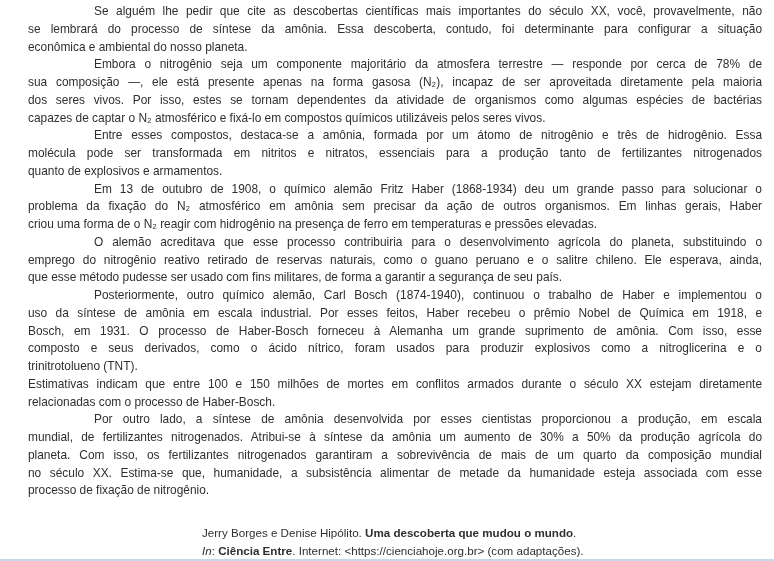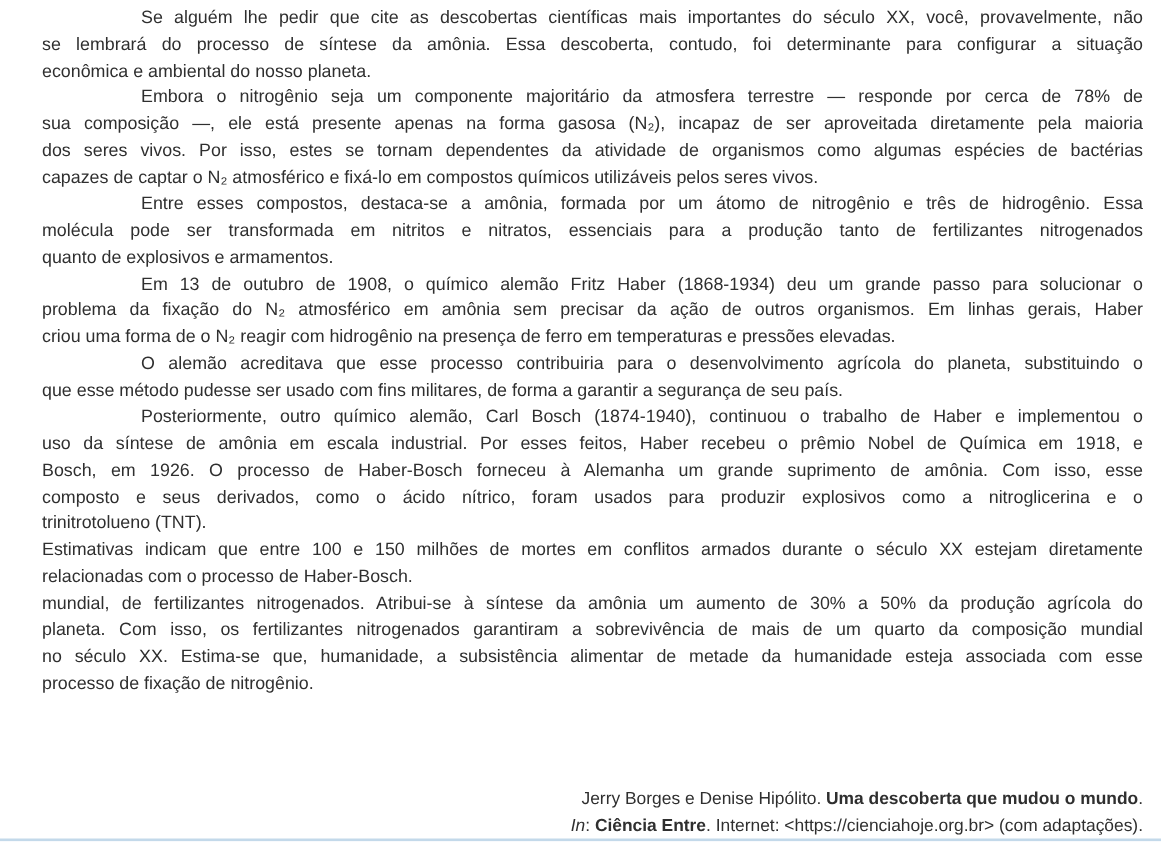--- a/index.html
+++ b/index.html
@@ -27,21 +27,20 @@
     text-align: justify;
     text-align-last: justify;
   }
   .pline.para-end { text-align-last: left; }
   .pline.para-start { text-indent: 66px; }
   .citation {
     position: absolute;
     right: 12px;
     top: 524px;
     width: 560px;
-    text-align: right;
     font-size: 11.6px;
     line-height: 18px;
     color: #2f2f2f;
   }
   .citation .seg-bold { font-weight: bold; }
   .citation .seg-italic { font-style: italic; }
   .divider {
     position: absolute;
     left: 0;
     right: 0;
@@ -62,28 +61,30 @@
       <div class="pline"><span>sua composição —, ele está presente apenas na forma gasosa (N₂), incapaz de ser aproveitada diretamente pela maioria</span></div>
       <div class="pline"><span>dos seres vivos. Por isso, estes se tornam dependentes da atividade de organismos como algumas espécies de bactérias</span></div>
       <div class="pline para-end"><span>capazes de captar o N₂ atmosférico e fixá-lo em compostos químicos utilizáveis pelos seres vivos.</span></div>
       <div class="pline para-start"><span>Entre esses compostos, destaca-se a amônia, formada por um átomo de nitrogênio e três de hidrogênio. Essa</span></div>
       <div class="pline"><span>molécula pode ser transformada em nitritos e nitratos, essenciais para a produção tanto de fertilizantes nitrogenados</span></div>
       <div class="pline para-end"><span>quanto de explosivos e armamentos.</span></div>
       <div class="pline para-start"><span>Em 13 de outubro de 1908, o químico alemão Fritz Haber (1868-1934) deu um grande passo para solucionar o</span></div>
       <div class="pline"><span>problema da fixação do N₂ atmosférico em amônia sem precisar da ação de outros organismos. Em linhas gerais, Haber</span></div>
       <div class="pline para-end"><span>criou uma forma de o N₂ reagir com hidrogênio na presença de ferro em temperaturas e pressões elevadas.</span></div>
       <div class="pline para-start"><span>O alemão acreditava que esse processo contribuiria para o desenvolvimento agrícola do planeta, substituindo o</span></div>
+      <div class="pline"><span>emprego do nitrogênio reativo retirado de reservas naturais, como o guano peruano e o salitre chileno. Ele esperava, ainda,</span></div>
       <div class="pline para-end"><span>que esse método pudesse ser usado com fins militares, de forma a garantir a segurança de seu país.</span></div>
       <div class="pline para-start"><span>Posteriormente, outro químico alemão, Carl Bosch (1874-1940), continuou o trabalho de Haber e implementou o</span></div>
       <div class="pline"><span>uso da síntese de amônia em escala industrial. Por esses feitos, Haber recebeu o prêmio Nobel de Química em 1918, e</span></div>
-      <div class="pline"><span>Bosch, em 1926. O processo de Haber-Bosch forneceu à Alemanha um grande suprimento de amônia. Com isso, esse</span></div>
+      <div class="pline"><span>Bosch, em 1931. O processo de Haber-Bosch forneceu à Alemanha um grande suprimento de amônia. Com isso, esse</span></div>
       <div class="pline"><span>composto e seus derivados, como o ácido nítrico, foram usados para produzir explosivos como a nitroglicerina e o</span></div>
       <div class="pline para-end"><span>trinitrotolueno (TNT).</span></div>
       <div class="pline"><span>Estimativas indicam que entre 100 e 150 milhões de mortes em conflitos armados durante o século XX estejam diretamente</span></div>
       <div class="pline para-end"><span>relacionadas com o processo de Haber-Bosch.</span></div>
+      <div class="pline para-start"><span>Por outro lado, a síntese de amônia desenvolvida por esses cientistas proporcionou a produção, em escala</span></div>
       <div class="pline"><span>mundial, de fertilizantes nitrogenados. Atribui-se à síntese da amônia um aumento de 30% a 50% da produção agrícola do</span></div>
       <div class="pline"><span>planeta. Com isso, os fertilizantes nitrogenados garantiram a sobrevivência de mais de um quarto da composição mundial</span></div>
       <div class="pline"><span>no século XX. Estima-se que, humanidade, a subsistência alimentar de metade da humanidade esteja associada com esse</span></div>
       <div class="pline para-end"><span>processo de fixação de nitrogênio.</span></div>
     </div>
   <div class="citation" id="citation">
       <div><span class="">Jerry Borges e Denise Hipólito. </span><span class="seg-bold ">Uma descoberta que mudou o mundo</span><span class="">.</span></div>
       <div><span class="seg-italic">In</span><span class="">: </span><span class="seg-bold ">Ciência Entre</span><span class="">. Internet: &lt;https://cienciahoje.org.br&gt; (com adaptações).</span></div>
     </div>
   <div class="divider"></div>

